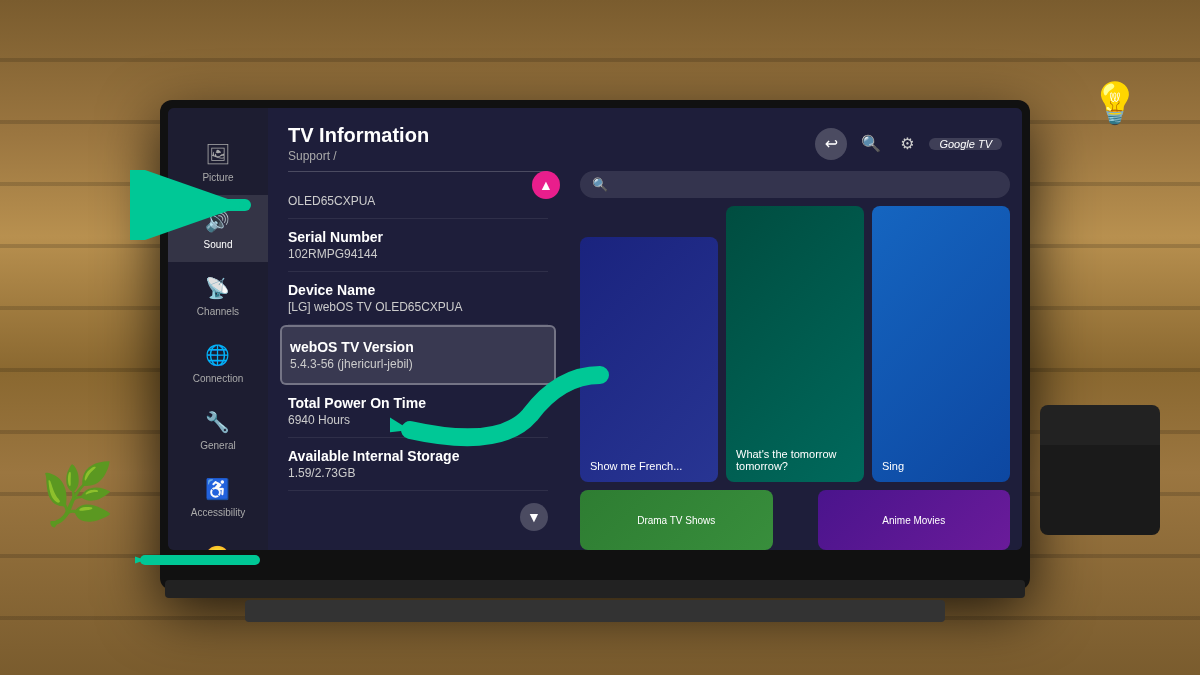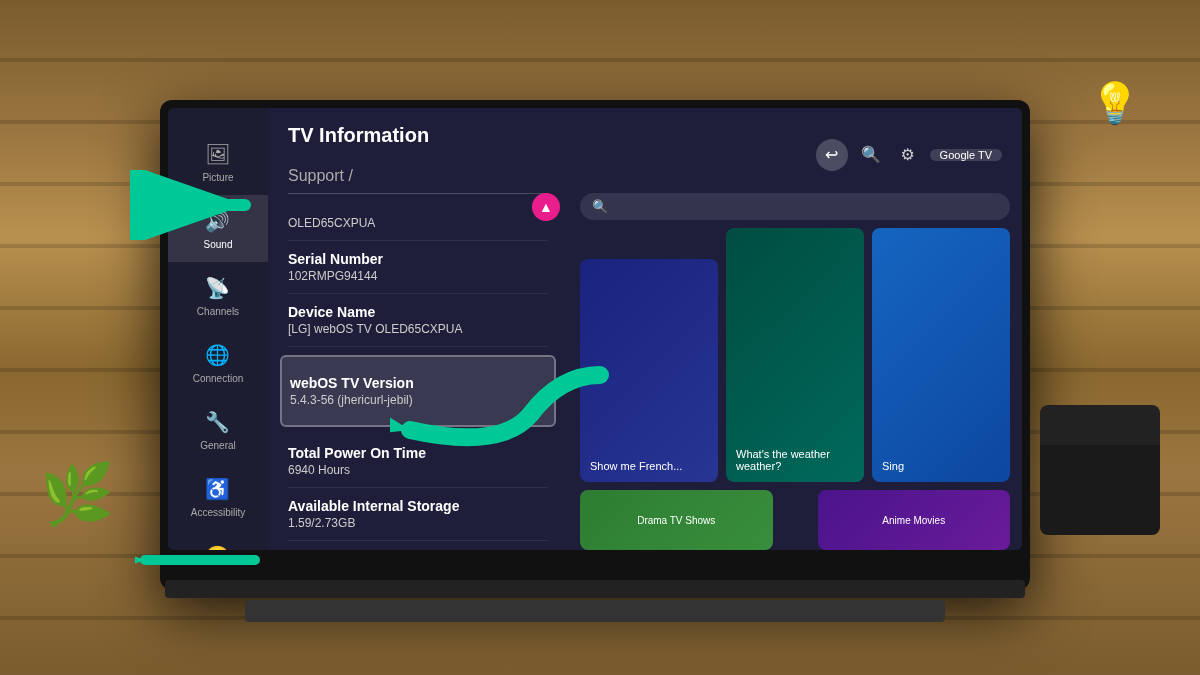--- a/index.html
+++ b/index.html
@@ -138,23 +138,23 @@
       flex-direction: column;
     }
 
     .page-title-text {
       font-size: 20px;
       font-weight: bold;
       color: white;
     }
 
     .breadcrumb-text {
-      font-size: 16px;
+      font-size: 12px;
       color: #aaa;
-      margin-top: 20px;
+      margin-top: 2px;
     }
 
     .back-btn {
       width: 32px;
       height: 32px;
       background: rgba(255,255,255,0.2);
       border-radius: 50%;
       display: flex;
       align-items: center;
       justify-content: center;
@@ -182,20 +182,21 @@
 
     .google-tv-badge {
       background: rgba(255,255,255,0.15);
       border-radius: 14px;
       padding: 0 10px;
       color: white;
       font-size: 11px;
       display: flex;
       align-items: center;
       gap: 4px;
+      font-style: italic;
     }
 
     
     .content-area {
       flex: 1;
       display: flex;
       overflow: hidden;
     }
 
     
@@ -213,22 +214,22 @@
     }
 
     .info-item {
       padding: 10px 0;
       border-bottom: 1px solid rgba(255,255,255,0.08);
     }
 
     .info-item.highlighted {
       background: rgba(255,255,255,0.12);
       border-radius: 6px;
-      padding: 18px 8px;
-      margin: 8px -8px;
+      padding: 12px 8px;
+      margin: 0 -8px;
       border: 2px solid rgba(255,255,255,0.3);
     }
 
     .info-label {
       font-size: 14px;
       font-weight: bold;
       color: white;
       margin-bottom: 2px;
     }
 
@@ -524,21 +525,21 @@
 
           <div class="right-panel">
             <div class="search-bar-right">
               <span>🔍</span>
             </div>
             <div class="recommendation-grid">
               <div class="rec-card dark-blue">
                 <span class="rec-card-text">Show me French...</span>
               </div>
               <div class="rec-card teal">
-                <span class="rec-card-text">What's the weather weather?</span>
+                <span class="rec-card-text">What's the tomorrow tomorrow?</span>
               </div>
               <div class="rec-card">
                 <span class="rec-card-text">Sing</span>
               </div>
             </div>
             <div class="rec-row">
               <div class="rec-card-sm">
                 <span class="rec-card-sm-text">Drama TV Shows</span>
               </div>
               <div class="rec-card-sm purple">

